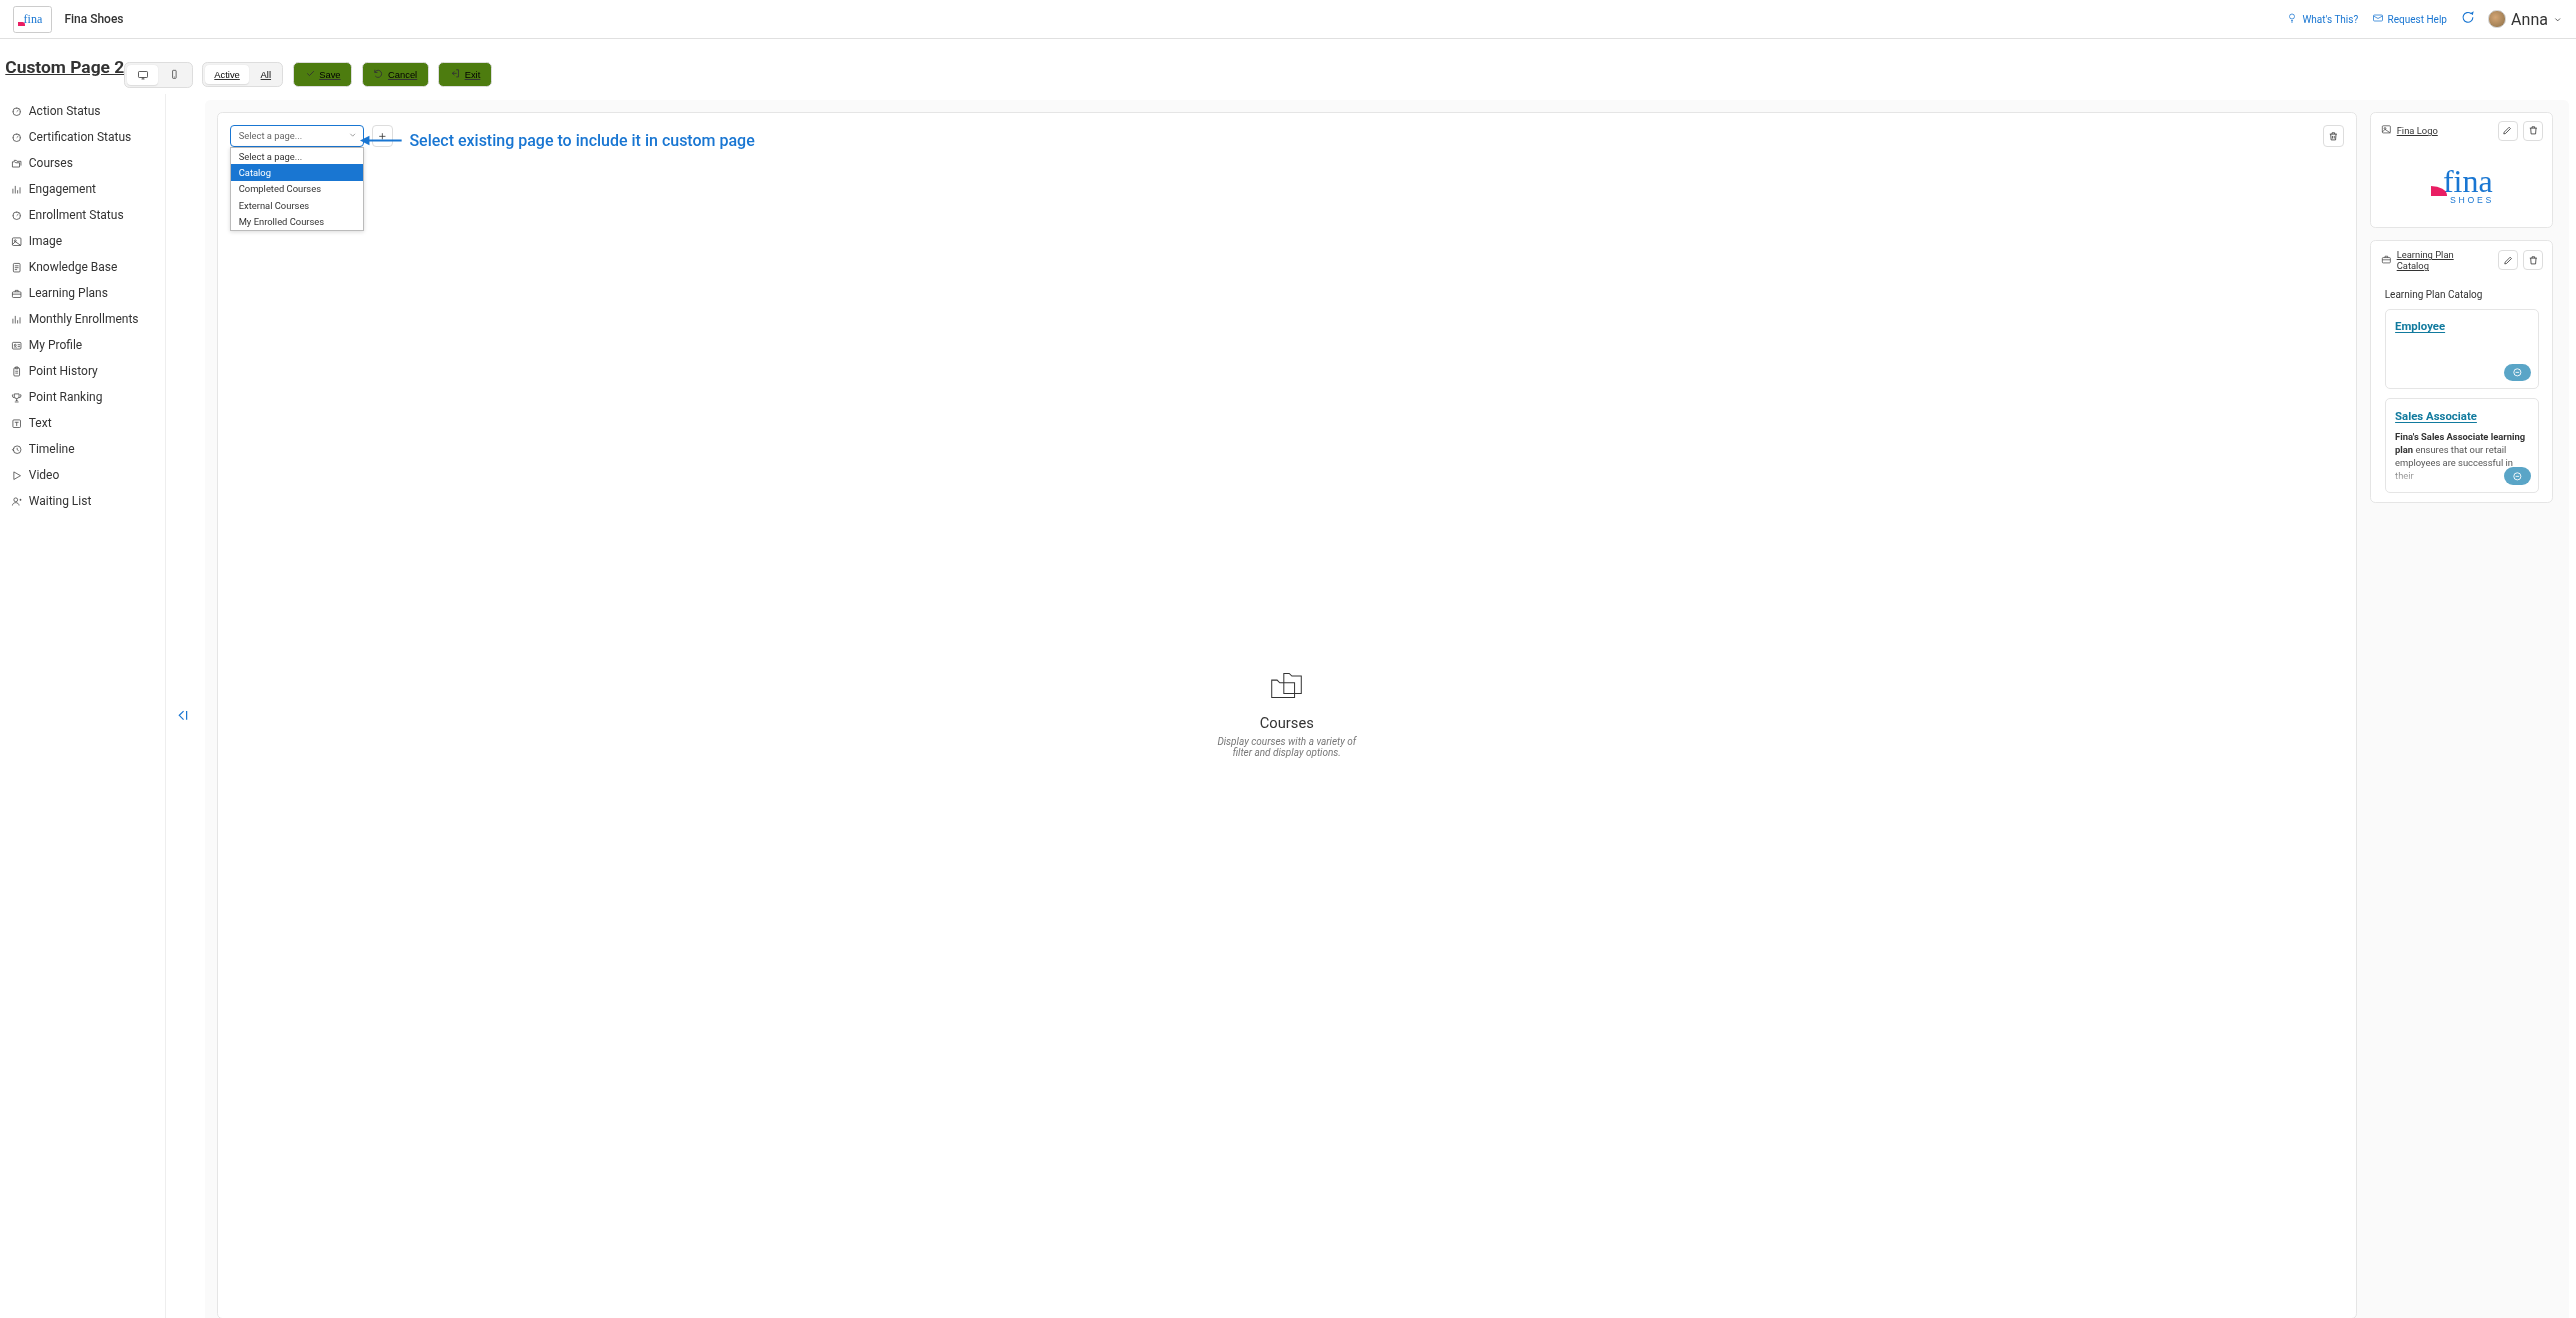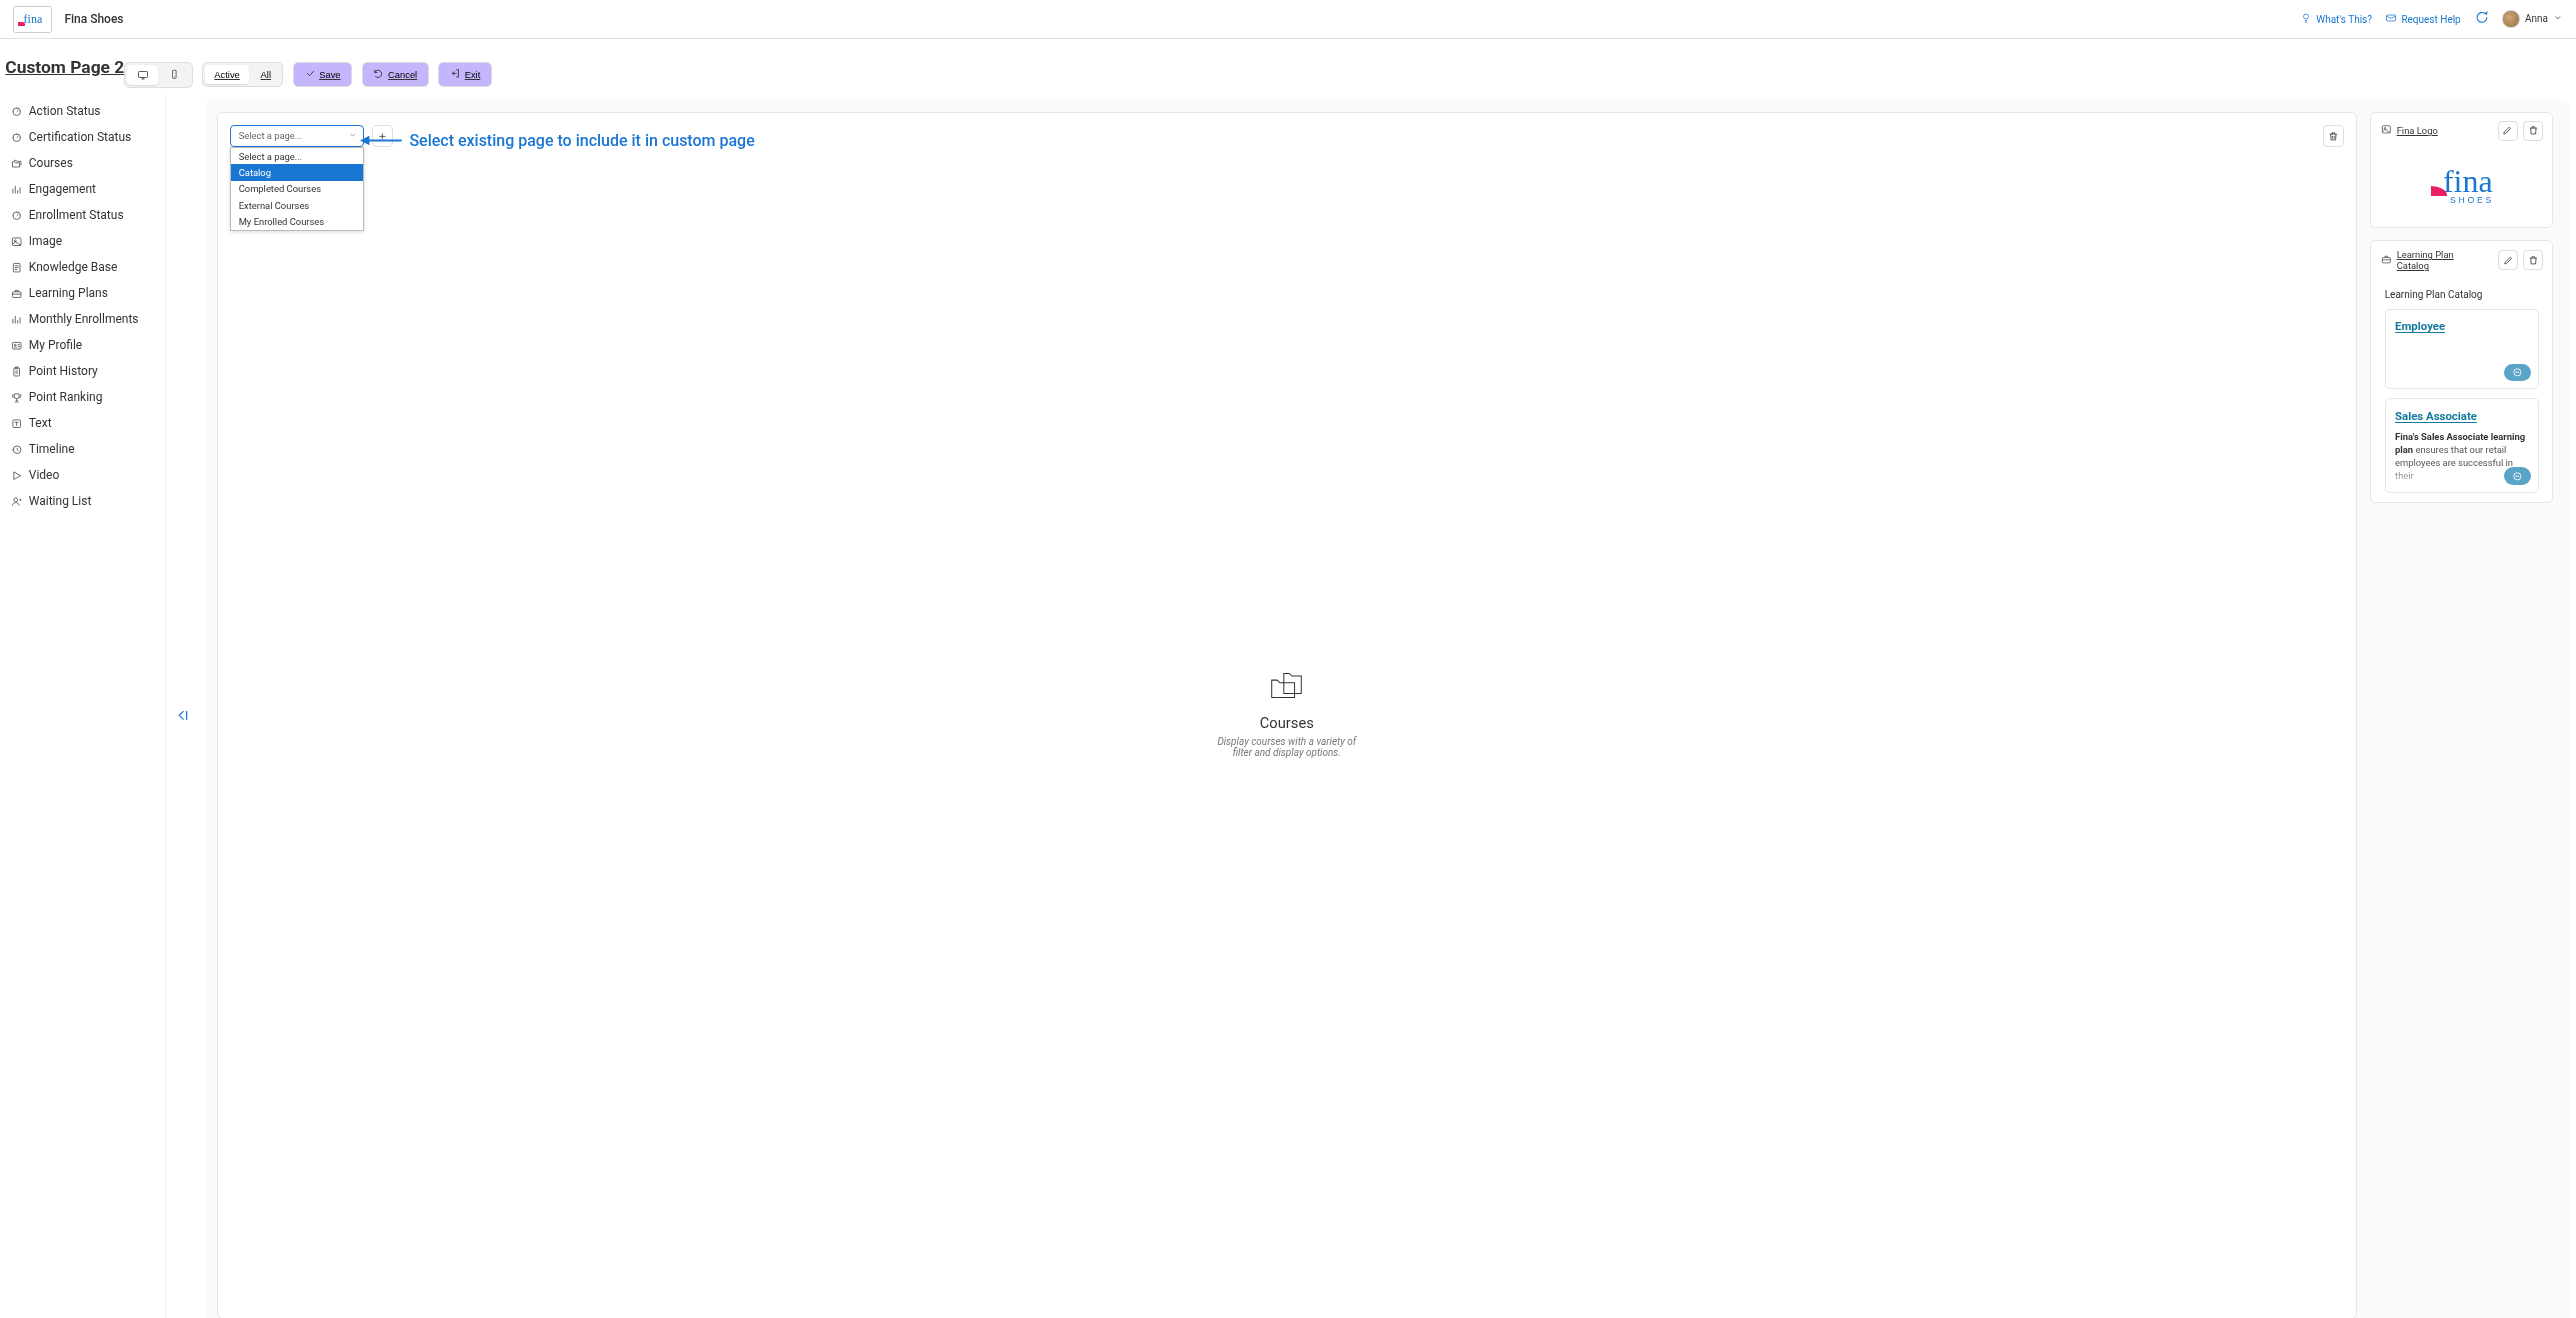--- a/index.html
+++ b/index.html
@@ -7,30 +7,30 @@
 
 
 .header { display: flex; align-items: center; justify-content: space-between; padding: 5.3px 13.4px; border-bottom: 0.7px solid #e0e0e0; height: 39px; }
 .header-left { display: flex; align-items: center; gap: 12px; }
 .logo-box { width: 39px; height: 27px; border: 0.7px solid #ccc; border-radius: 2.7px; display: flex; align-items: center; justify-content: center; font-family: cursive; font-size: 12px; color: #1976d2; position: relative; }
 .logo-box::before { content: ""; width: 6.7px; height: 4px; background: #e91e63; position: absolute; left: 4px; bottom: 5.3px; border-radius: 0 2.7px 0 0; }
 .company-name { font-size: 12px; font-weight: 500; }
 .header-right { display: flex; align-items: center; gap: 13.4px; }
 .header-link { display: flex; align-items: center; gap: 4px; color: #1976d2; font-size: 10px; cursor: pointer; }
 .avatar { width: 17.4px; height: 17.4px; border-radius: 50%; background: radial-gradient(circle at 40% 40%, #d4a574, #8b6f47); border: 0.7px solid #ccc; }
-.user-chip { display: flex; align-items: center; gap: 5.3px; cursor: pointer; font-size: 10px; }
+.user-chip { display: flex; align-items: center; gap: 5.3px; cursor: pointer; font-size: 16px; }
 
 
 .titlebar { display: flex; align-items: center; padding: 6.7px 6.7px 6.7px 5.3px; text-decoration: underline; }
 .page-title { font-size: 17.4px; font-weight: 700; }
 .titlebar-right { display: flex; align-items: center; gap: 9.4px; margin-top: 16px; }
 .pill-group { display: flex; background: #f3f3f3; border: 0.7px solid #ddd; border-radius: 5.3px; padding: 2px; gap: 2px; }
 .pill-btn { padding: 4px 9.4px; background: transparent; border: none; border-radius: 4px; font-size: 9.4px; cursor: pointer; display: flex; align-items: center; }
 .pill-btn.active { background: #fff; box-shadow: 0 0.7px 1.3px rgba(0,0,0,0.1); }
-.action-btn { display: flex; align-items: center; gap: 4px; padding: 5.3px 10.7px; background: #c4b5fd; border: 0.7px solid #ddd; border-radius: 5.3px; font-size: 9.4px; cursor: pointer; }
+.action-btn { display: flex; align-items: center; gap: 4px; padding: 5.3px 10.7px; background: #4d7c0f; border: 0.7px solid #ddd; border-radius: 5.3px; font-size: 9.4px; cursor: pointer; }
 
 
 .main { display: flex; height: calc(100vh - 39px - 37px); }
 .sidebar { width: 166px; padding: 4px 8px; border-right: 1.3px solid #eee; overflow-y: auto; }
 .sidebar-item { display: flex; align-items: center; gap: 6.7px; padding: 6px 2.7px; font-size: 12px; color: #333; cursor: pointer; }
 .side-icon { width: 11.4px; height: 11.4px; flex-shrink: 0; display: inline-flex; align-items: center; justify-content: center; }
 .side-icon svg { width: 11.4px; height: 11.4px; stroke: #333; fill: none; stroke-width: 1.5; }
 
 .collapse-handle { width: 32px; display: flex; align-items: center; justify-content: center; cursor: pointer; }
 .collapse-handle svg { stroke: #1976d2; stroke-width: 2; fill: none; }

